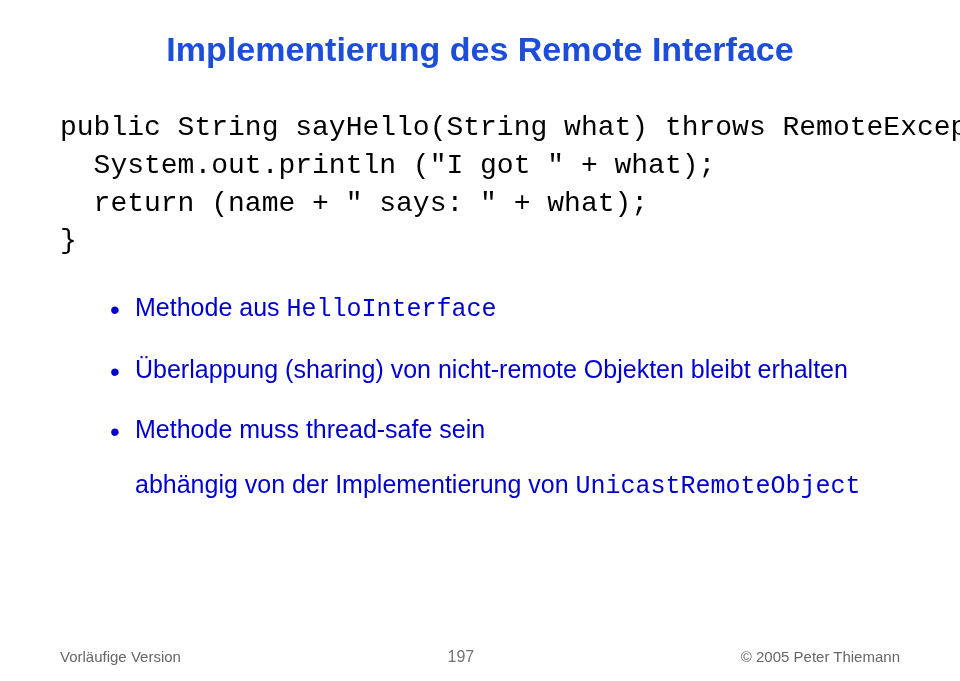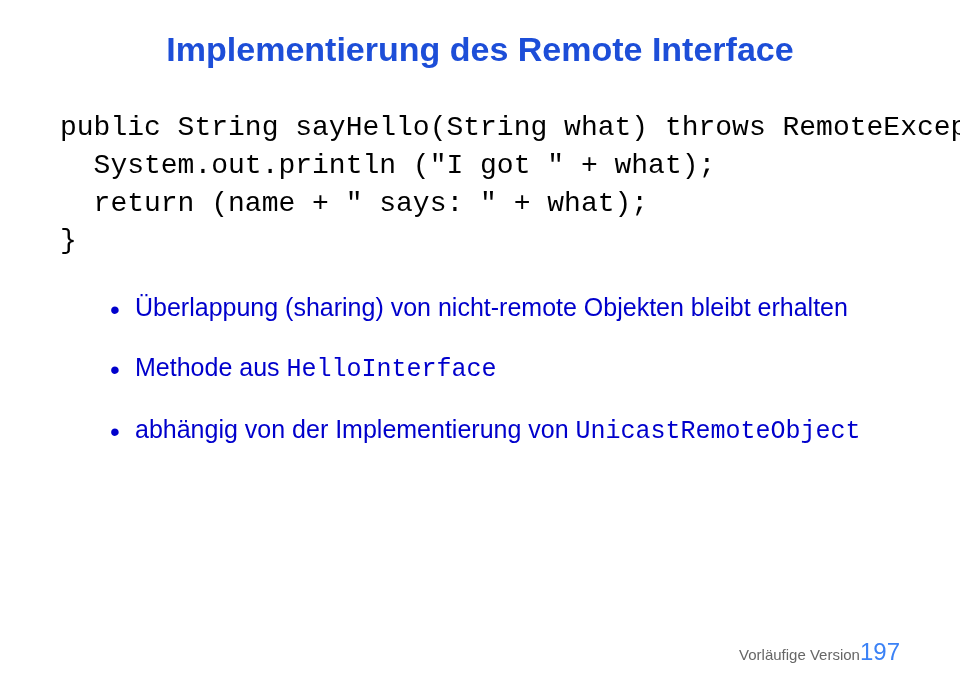--- a/index.html
+++ b/index.html
@@ -49,66 +49,68 @@
       content: "•";
       position: absolute;
       left: 0;
       color: #0000cc;
       font-size: 28px;
     }
     .mono-inline {
       font-family: 'Courier New', monospace;
     }
     .sub-line {
-      margin-top: 7px;
+      margin-top: 20px;
       padding-left: 0;
     }
     .footer {
       position: absolute;
       bottom: 15px;
       left: 60px;
       right: 60px;
       display: flex;
-      justify-content: flex-end;
+      justify-content: space-between;
       align-items: baseline;
       font-family: 'Trebuchet MS', 'Arial', sans-serif;
     }
     .footer-left {
       font-size: 15px;
       color: #666666;
     }
     .footer-center {
-      font-size: 24px;
-      color: #3b82f6;
+      font-size: 16px;
+      color: #737373;
     }
     .footer-right {
       font-size: 15px;
       color: #666666;
     }
   </style>
 </head>
 <body>
 
 <h1 class="title">Implementierung des Remote Interface</h1>
 
 <pre class="code-block">public String sayHello(String what) throws RemoteException {
   System.out.println ("I got " + what);
   return (name + " says: " + what);
 }</pre>
 
 <ul class="bullet-list">
   <li>
+    <span>Methode aus </span><span class="mono-inline">HelloInterface</span><span></span>
+  </li>
+  <li>
     <span>Überlappung (sharing) von nicht-remote Objekten bleibt erhalten</span>
   </li>
   <li>
-    <span>Methode aus </span><span class="mono-inline">HelloInterface</span><span></span>
-  </li>
-  <li>
+    <span>Methode muss thread-safe sein</span>
     <div class="sub-line">
       <span>abhängig von der Implementierung von </span><span class="mono-inline">UnicastRemoteObject</span>
     </div>
   </li>
 </ul>
 
 <div class="footer">
   <span class="footer-left">Vorläufige Version</span>
   <span class="footer-center">197</span>
+  <span class="footer-right">© 2005 Peter Thiemann</span>
 </div>
 
 </body></html>

